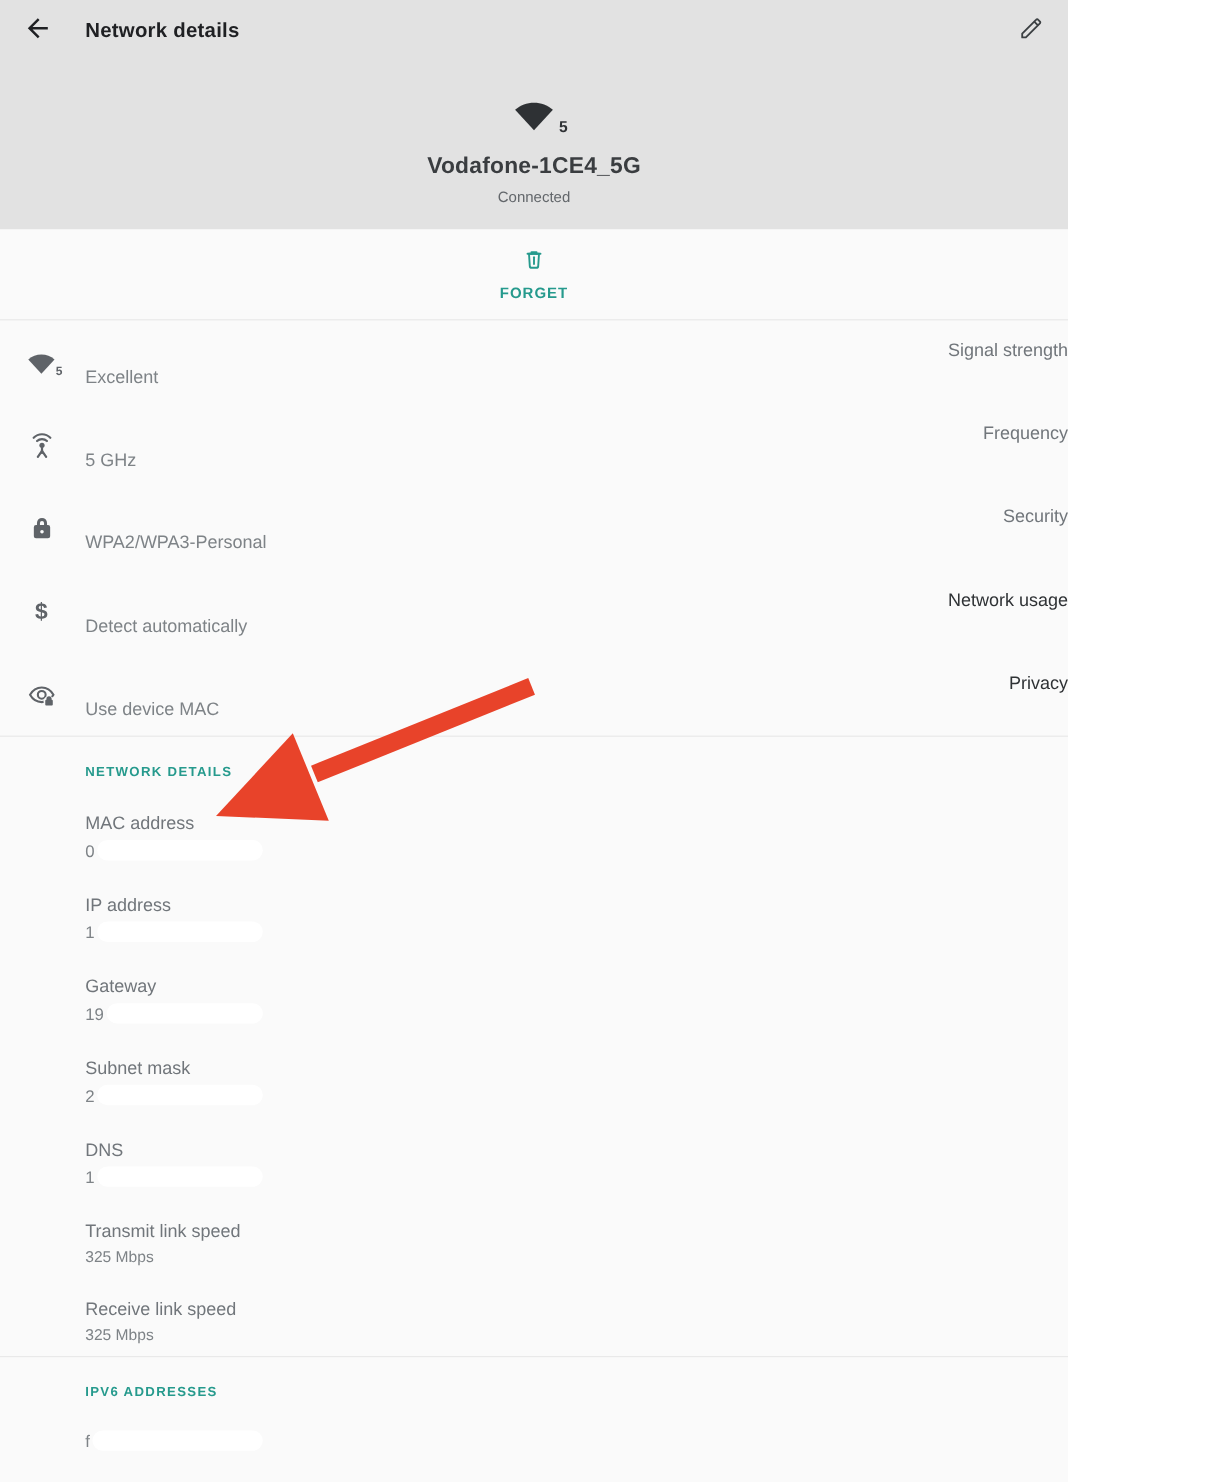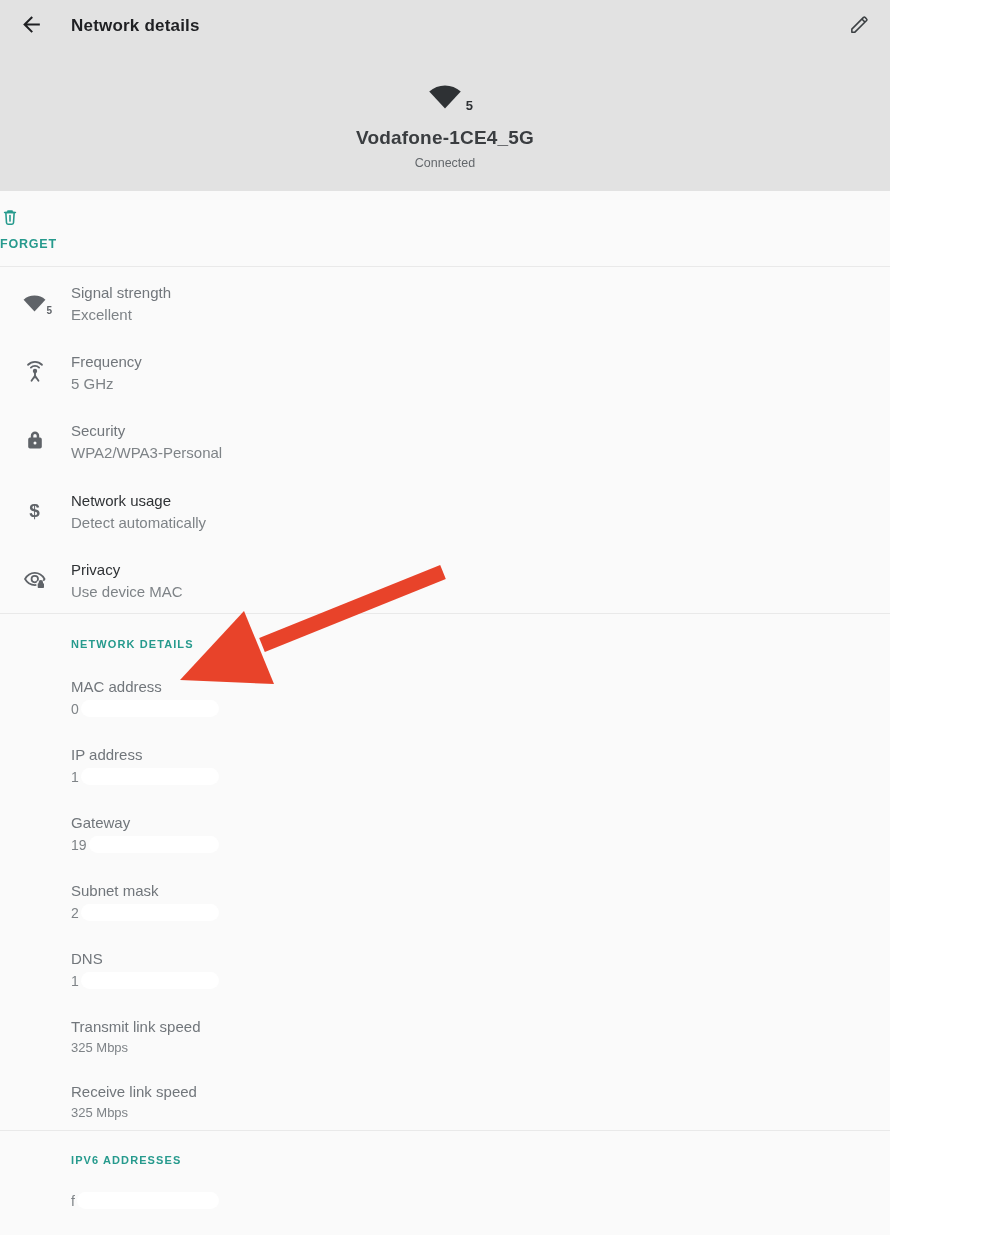--- a/index.html
+++ b/index.html
@@ -14,30 +14,30 @@
   .icon-btn { display:flex; align-items:center; justify-content:center; width:28px; height:28px; cursor:pointer; }
   .appbar-title { margin-left:26px; font-size:17px; font-weight:bold; color:#1f2023; letter-spacing:.2px; }
   .appbar-spacer { flex:1; }
   .hero-center { text-align:center; }
   .hero-wifi { position:relative; display:inline-block; margin-top:31px; }
   .hero-wifi svg { display:block; }
   .wifi-badge { position:absolute; right:-10px; bottom:-3px; font-size:13px; font-weight:bold; color:#2e3134; }
   .net-name { margin-top:13px; font-size:19px; font-weight:bold; color:#3a3d40; letter-spacing:.2px; }
   .net-status { margin-top:7px; font-size:12.5px; color:#63676b; }
   
-  .forget-row { height:76px; display:flex; flex-direction:column; align-items:flex-start; justify-content:center;
+  .forget-row { height:76px; display:flex; flex-direction:column; align-items:center; justify-content:center;
     border-bottom:1px solid #e9e9e9; cursor:pointer; }
   .forget-label { margin-top:5px; font-size:12.5px; font-weight:bold; letter-spacing:.8px; color:#269a8d; }
   
   .props { border-bottom:1px solid #e9e9e9; }
   .prop-row { position:relative; height:69.2px; padding:17px 0 0 71px; }
   .prop-icon { position:absolute; left:21px; top:50%; transform:translateY(-46%); width:27px; height:27px;
     display:flex; align-items:center; justify-content:center; }
   .prop-icon .mini-badge { position:absolute; right:-4px; bottom:1px; font-size:10px; font-weight:bold; color:#5f6368; }
-  .prop-title { font-size:15px; color:#2f3235; }
+  .prop-title { font-size:15px; color:#2f3235;text-align:right; }
   .dim .prop-title { color:#71767b; }
   .prop-value { margin-top:5px; font-size:15px; color:#7e8387; }
   .dollar-glyph { font-size:19px; color:#5f6368; font-weight:bold; }
   
   .section { padding-left:71px; }
   .section-title { padding-top:24px; font-size:11px; font-weight:bold; letter-spacing:1.1px; color:#269a8d; }
   .field { margin-top:28px; }
   .field-label { font-size:15px; color:#71767b; line-height:17px; }
   .field-value-row { display:flex; align-items:center; width:148px; height:18px; margin-top:5px; }
   .field-prefix { font-size:14px; color:#7e8387; white-space:pre; }

